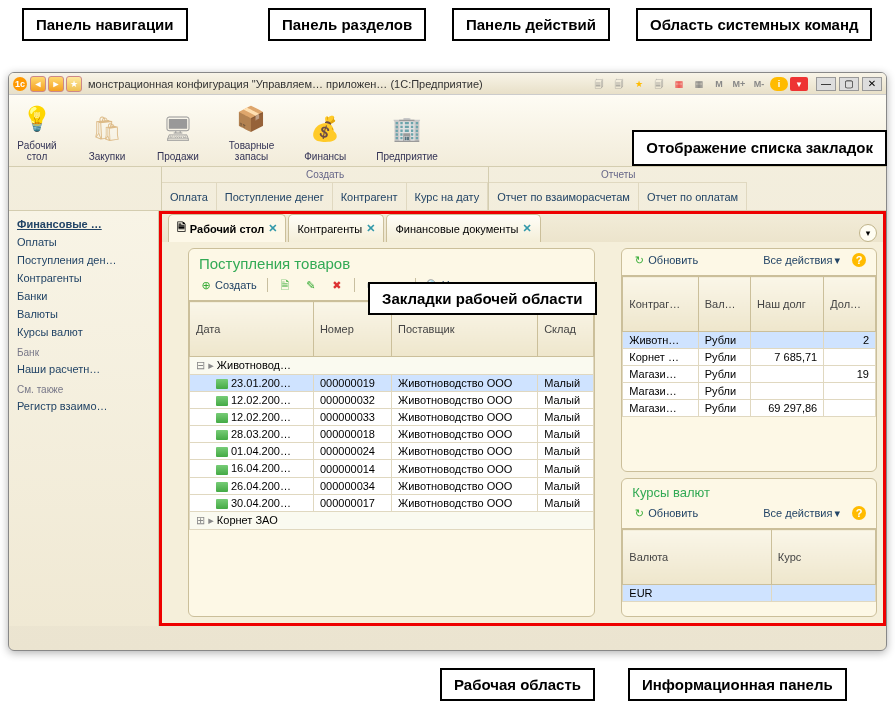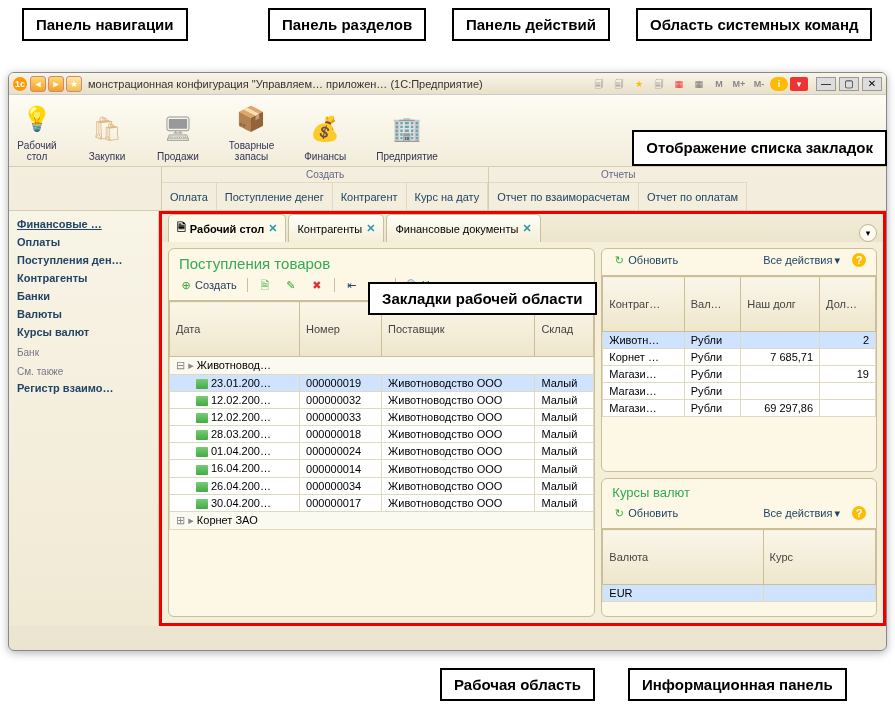--- a/index.html
+++ b/index.html
@@ -31,41 +31,41 @@
   .action-group { border-left: 1px solid #d4cdb0; display: flex; flex-direction: column; }
   .action-group-title { font-size: 10px; color: #668; text-align: center; padding: 2px 0; border-bottom: 1px solid #e0d8c0; }
   .action-group-items { display: flex; flex: 1; }
   .action-item { padding: 4px 8px; font-size: 11px; color: #246; border-right: 1px solid #e0d8c0; display: flex; align-items: center; cursor: pointer; white-space: nowrap; }
   
   
   .main-area { display: flex; position: absolute; top: 138px; bottom: 24px; left: 0; right: 0; }
   
   
   .nav-panel { width: 150px; background: linear-gradient(#f8f4e6,#f0e9d4); border-right: 1px solid #d4cdb0; padding: 4px 0; font-size: 11px; }
-  .nav-item { padding: 3px 8px; color: #246; cursor: pointer; white-space: nowrap; overflow: hidden; text-overflow: ellipsis; font-weight: bold; }
+  .nav-item { padding: 3px 8px; color: #246; cursor: pointer; white-space: nowrap; overflow: hidden; text-overflow: ellipsis; }
   .nav-item.active { font-weight: bold; text-decoration: underline; }
   .nav-section { padding: 6px 8px 2px; color: #778; font-size: 10px; }
   
   
   .workspace { flex: 1; background: #f5efda; position: relative; display: flex; flex-direction: column; border: 3px solid #e00; }
   
   
   .tabs-row { height: 28px; display: flex; align-items: flex-end; padding: 4px 6px 0; background: linear-gradient(#f2ecd8,#ece4cc); }
   .tab { background: linear-gradient(#fffef8,#f4eed8); border: 1px solid #cbbf9a; border-bottom: none; border-radius: 5px 5px 0 0; padding: 4px 8px; margin-right: 2px; font-size: 11px; display: flex; align-items: center; gap: 4px; cursor: pointer; }
   .tab.active { background: #fdf8e8; font-weight: bold; }
   .tab-close { color: #39a; font-weight: bold; cursor: pointer; }
   .tab-more { margin-left: auto; width: 18px; height: 18px; border: 1px solid #c0b48a; border-radius: 9px; background: #fffdf2; text-align: center; line-height: 16px; font-size: 9px; cursor: pointer; }
   
   
   .content-split { flex: 1; display: flex; gap: 6px; padding: 6px; overflow: hidden; }
   .left-col { flex: 1.55; display: flex; flex-direction: column; }
   .right-col { flex: 1; display: flex; flex-direction: column; gap: 6px; }
   
   
-  .panel { background: #fdf8e6; border: 1px solid #cbbf9a; border-radius: 6px; display: flex; flex-direction: column; overflow: hidden; }
+  .panel { background: #fdf8e6; border: 1px solid #cbbf9a; border-radius: 6px; display: flex; flex-direction: column; overflow: hidden; margin-left: 20px; }
   .panel-title { font-size: 15px; color: #3a5; padding: 6px 10px 2px; font-weight: normal; }
   .panel-toolbar { display: flex; align-items: center; gap: 4px; padding: 2px 6px 6px; font-size: 11px; }
   .tb-btn { display: inline-flex; align-items: center; gap: 2px; padding: 2px 4px; cursor: pointer; color: #246; }
   .tb-icon { width: 14px; height: 14px; display: inline-block; text-align: center; line-height: 14px; font-size: 11px; }
   .tb-sep { width: 1px; height: 14px; background: #c8bfa0; margin: 0 2px; }
   
   
   .tbl { border-collapse: collapse; width: 100%; font-size: 11px; background: #fff; }
   .tbl th { background: linear-gradient(#faf6e8,#eee6cc); border: 1px solid #cbbf9a; padding: 21px 6px; text-align: left; font-weight: normal; color: #444; }
   .tbl td { border: 1px solid #e0d8c0; padding: 2px 6px; white-space: nowrap; overflow: hidden; }
@@ -172,20 +172,23 @@
       <div class="nav-item active">Финансовые …</div>
       <div id="nav-items">
           <div class="nav-item">Оплаты</div>
           <div class="nav-item">Поступления ден…</div>
           <div class="nav-item">Контрагенты</div>
           <div class="nav-item">Банки</div>
           <div class="nav-item">Валюты</div>
           <div class="nav-item">Курсы валют</div>
         </div>
       <div class="nav-section">Банк</div>
+      <div id="nav-items2">
+          <div class="nav-item">Наши расчетн…</div>
+        </div>
       <div class="nav-section">См. также</div>
       <div id="nav-items3">
           <div class="nav-item">Регистр взаимо…</div>
         </div>
     </div>
 
     <div class="workspace">
 
       <div class="tabs-row">
         <div id="tabs-container" style="display:flex">

